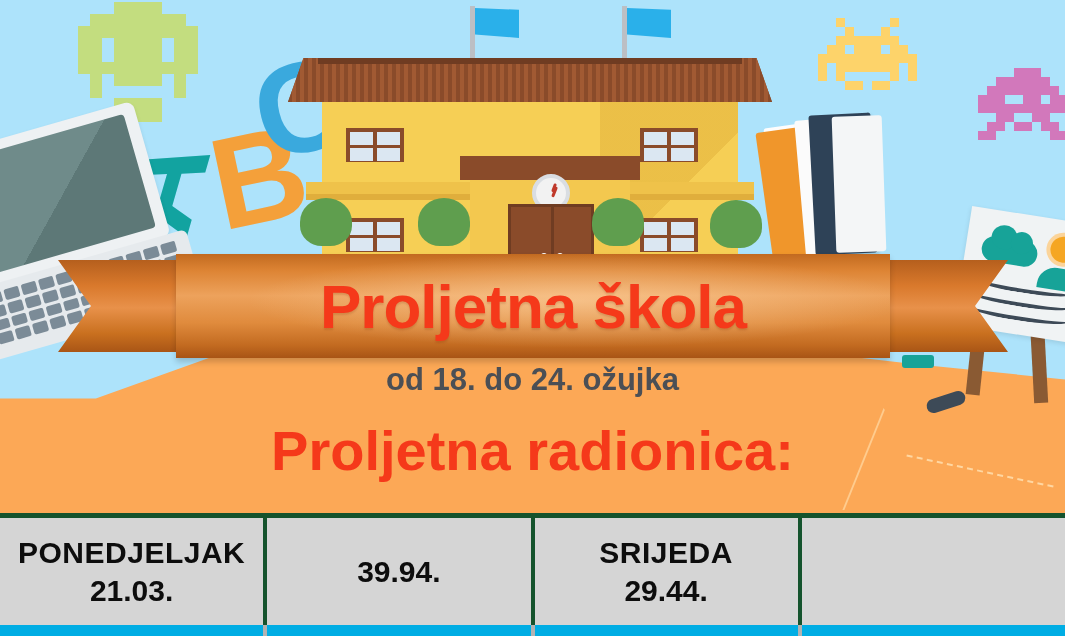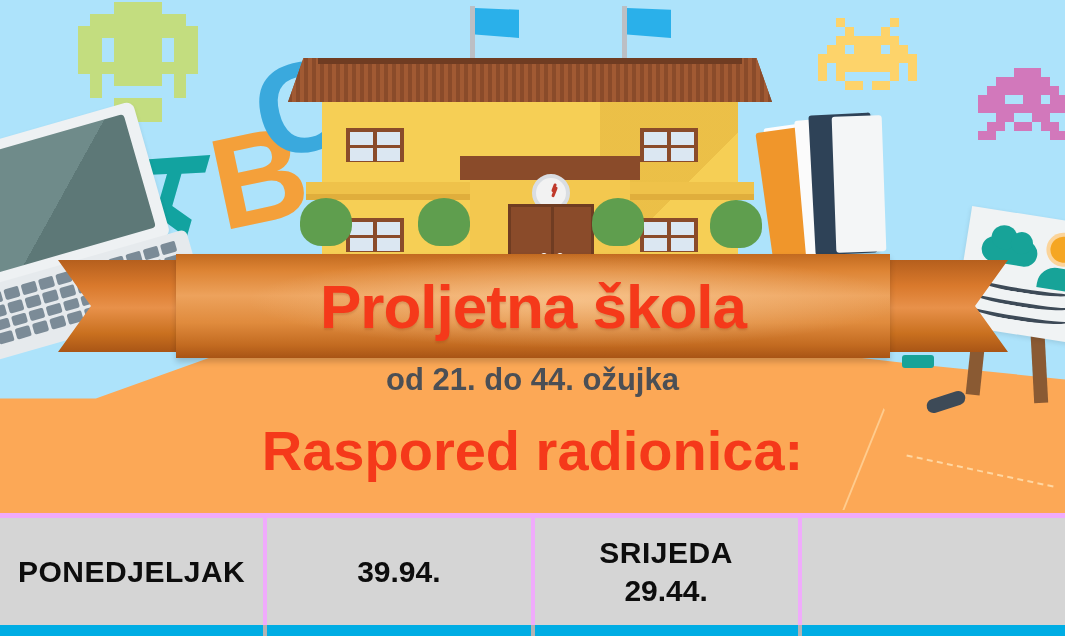--- a/index.html
+++ b/index.html
@@ -161,21 +161,21 @@
     font-size:31px;font-weight:700;color:#4b4f55;
   }
   .heading{
     position:absolute;left:0;top:418px;width:1065px;text-align:center;
     font-size:56px;font-weight:700;color:#f5391a;
   }
 
   
   .table{
     position:absolute;left:0;top:513px;width:1065px;height:123px;
-    background:#f0abfc;
+    background:#14532d;
     display:grid;grid-template-columns:repeat(4,1fr);
     column-gap:4px;padding-top:5px;box-sizing:border-box;
   }
   .dayhead{
     background:#d5d5d5;
     display:flex;flex-direction:column;align-items:center;justify-content:center;
     gap:4px;height:107px;
   }
   .dayhead .dname{font-size:30px;font-weight:700;color:#0d0d0d;letter-spacing:.5px;}
   .dayhead .ddate{font-size:30px;font-weight:700;color:#0d0d0d;}
@@ -613,26 +613,27 @@
   </div>
 
   <div class="ribbon-wrap">
     <div class="tail tail-l"></div>
     <div class="tail tail-r"></div>
     <div class="band">
       <div class="title">Proljetna škola</div>
     </div>
   </div>
 
-  <div class="subtitle">od 21. do 44. ožujka</div>
-  <div class="heading">Raspored radionica:</div>
+  <div class="subtitle">od 18. do 24. ožujka</div>
+  <div class="heading">Proljetna radionica:</div>
 
   <div class="table">
     <div class="dayhead">
       <span class="dname">PONEDJELJAK</span>
+      <span class="ddate">21.03.</span>
     </div>
     <div class="dayhead">
       <span class="ddate">39.94.</span>
     </div>
     <div class="dayhead">
       <span class="dname">SRIJEDA</span>
       <span class="ddate">29.44.</span>
     </div>
     <div class="dayhead">
     </div>

